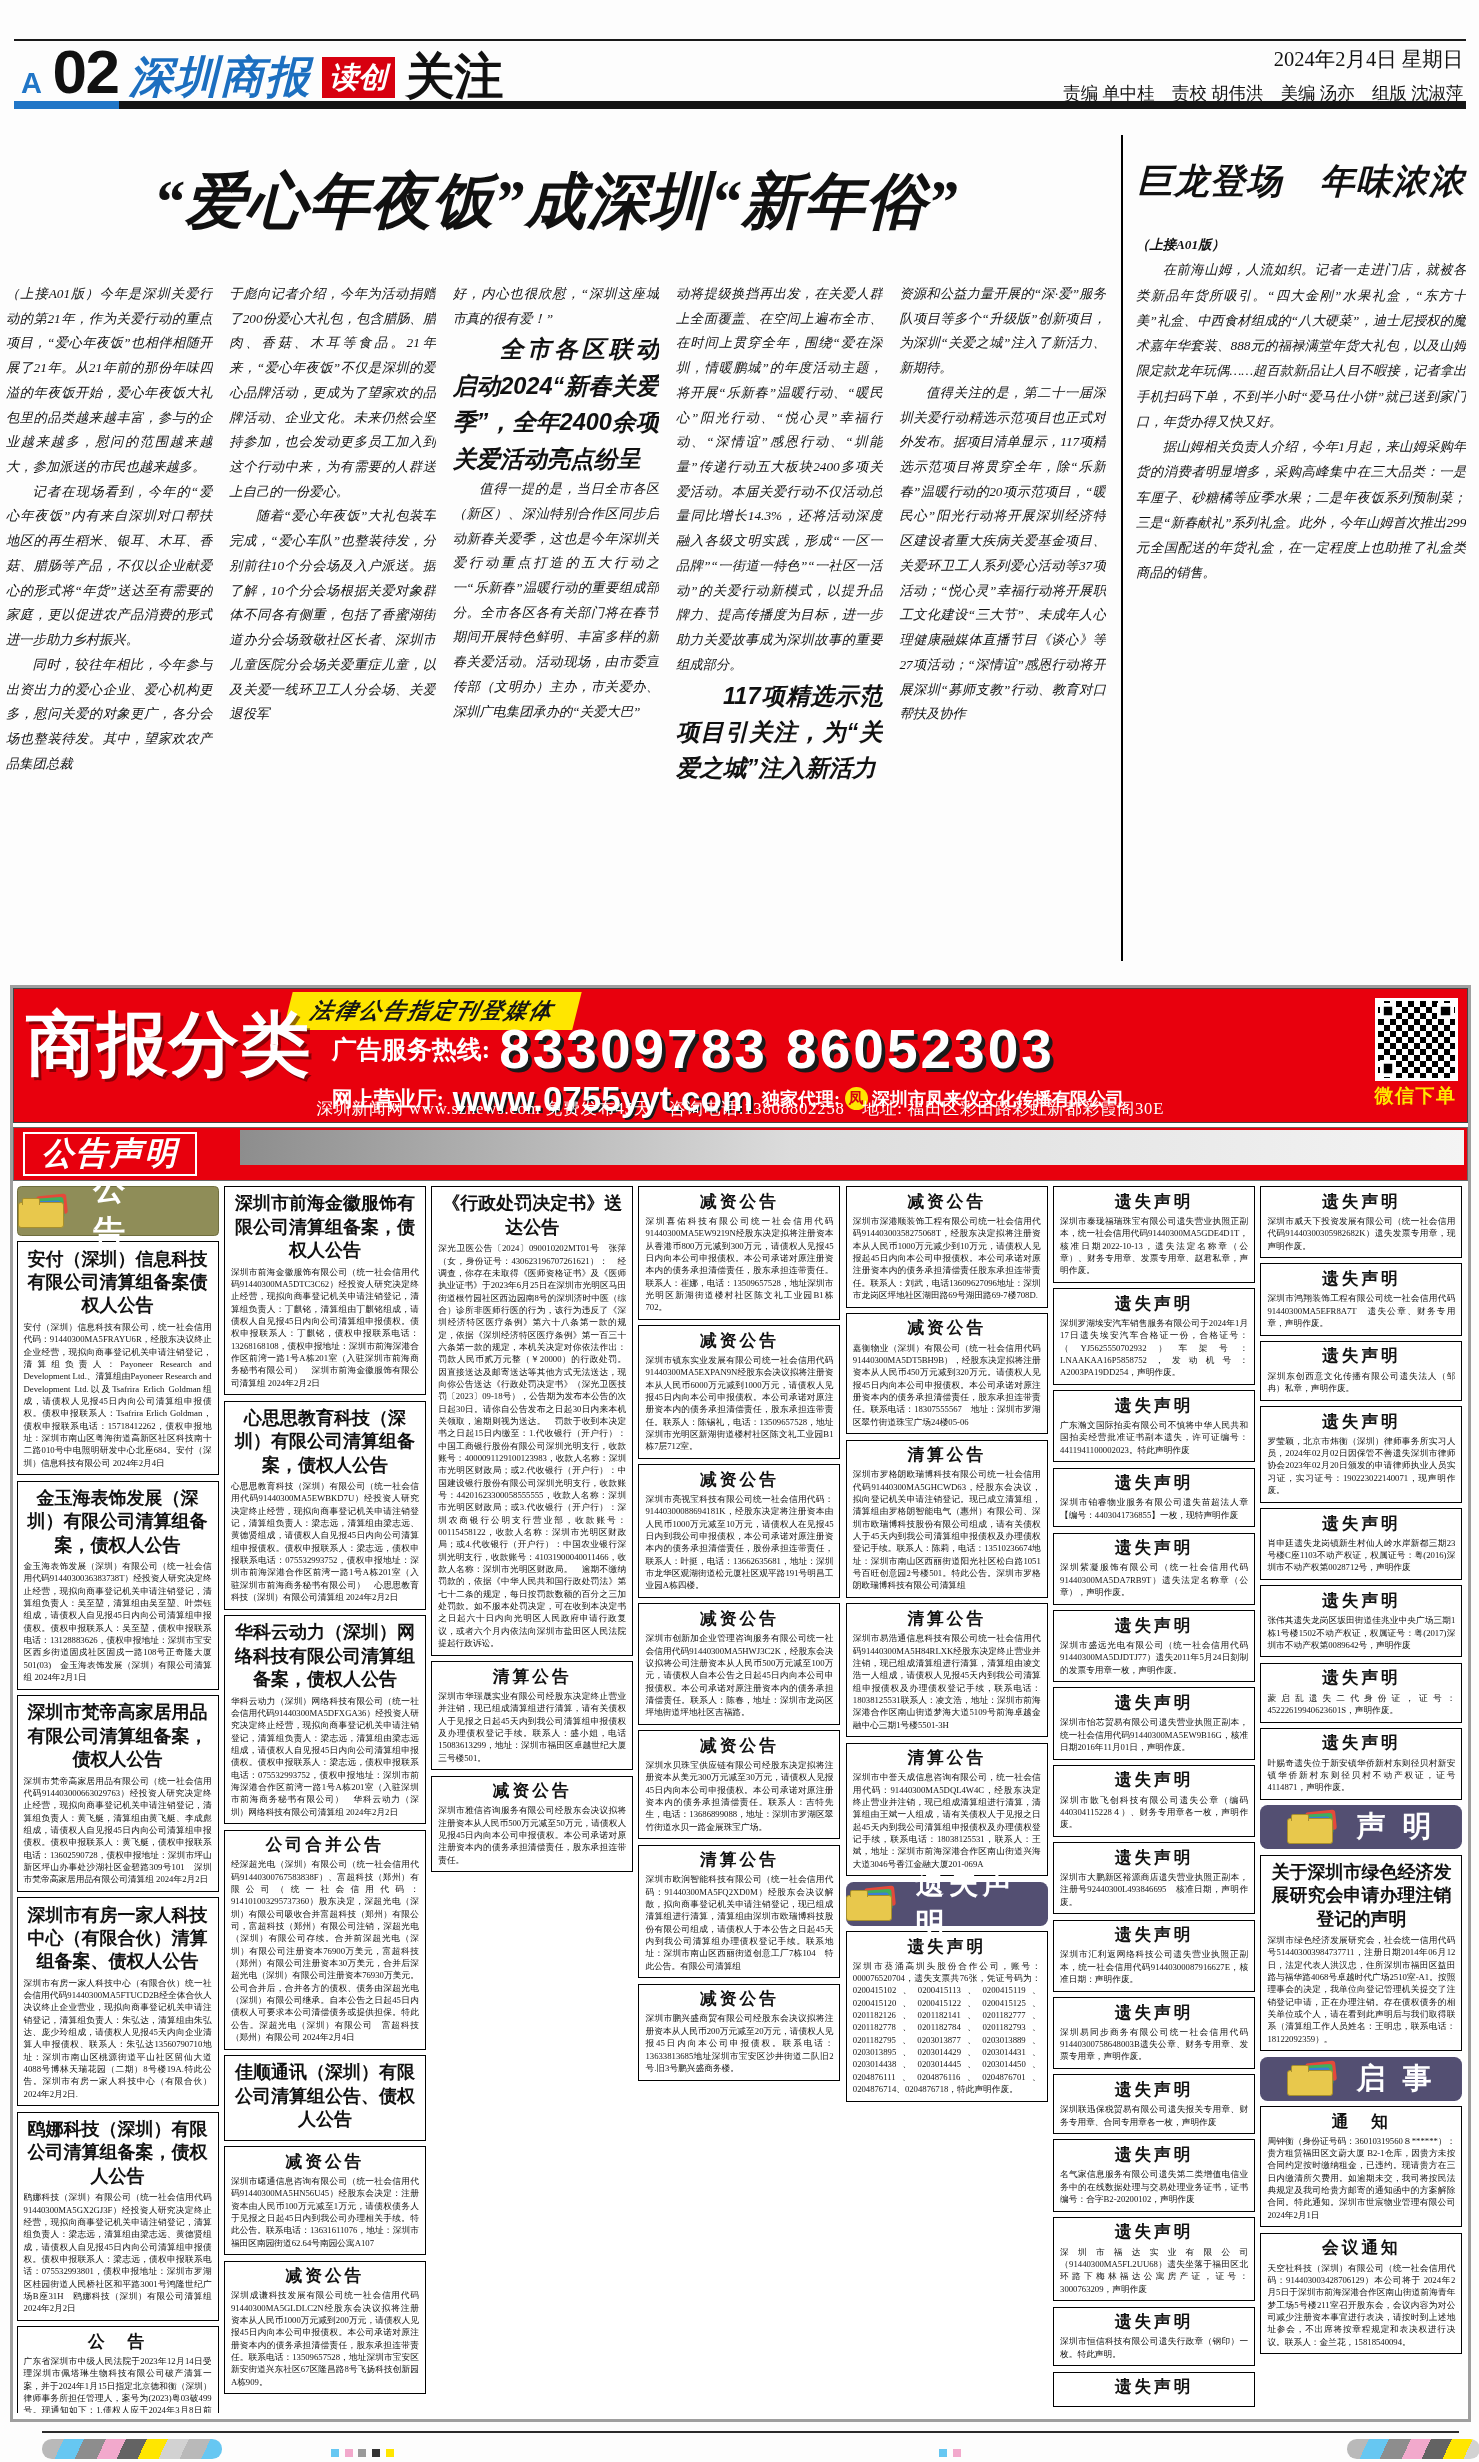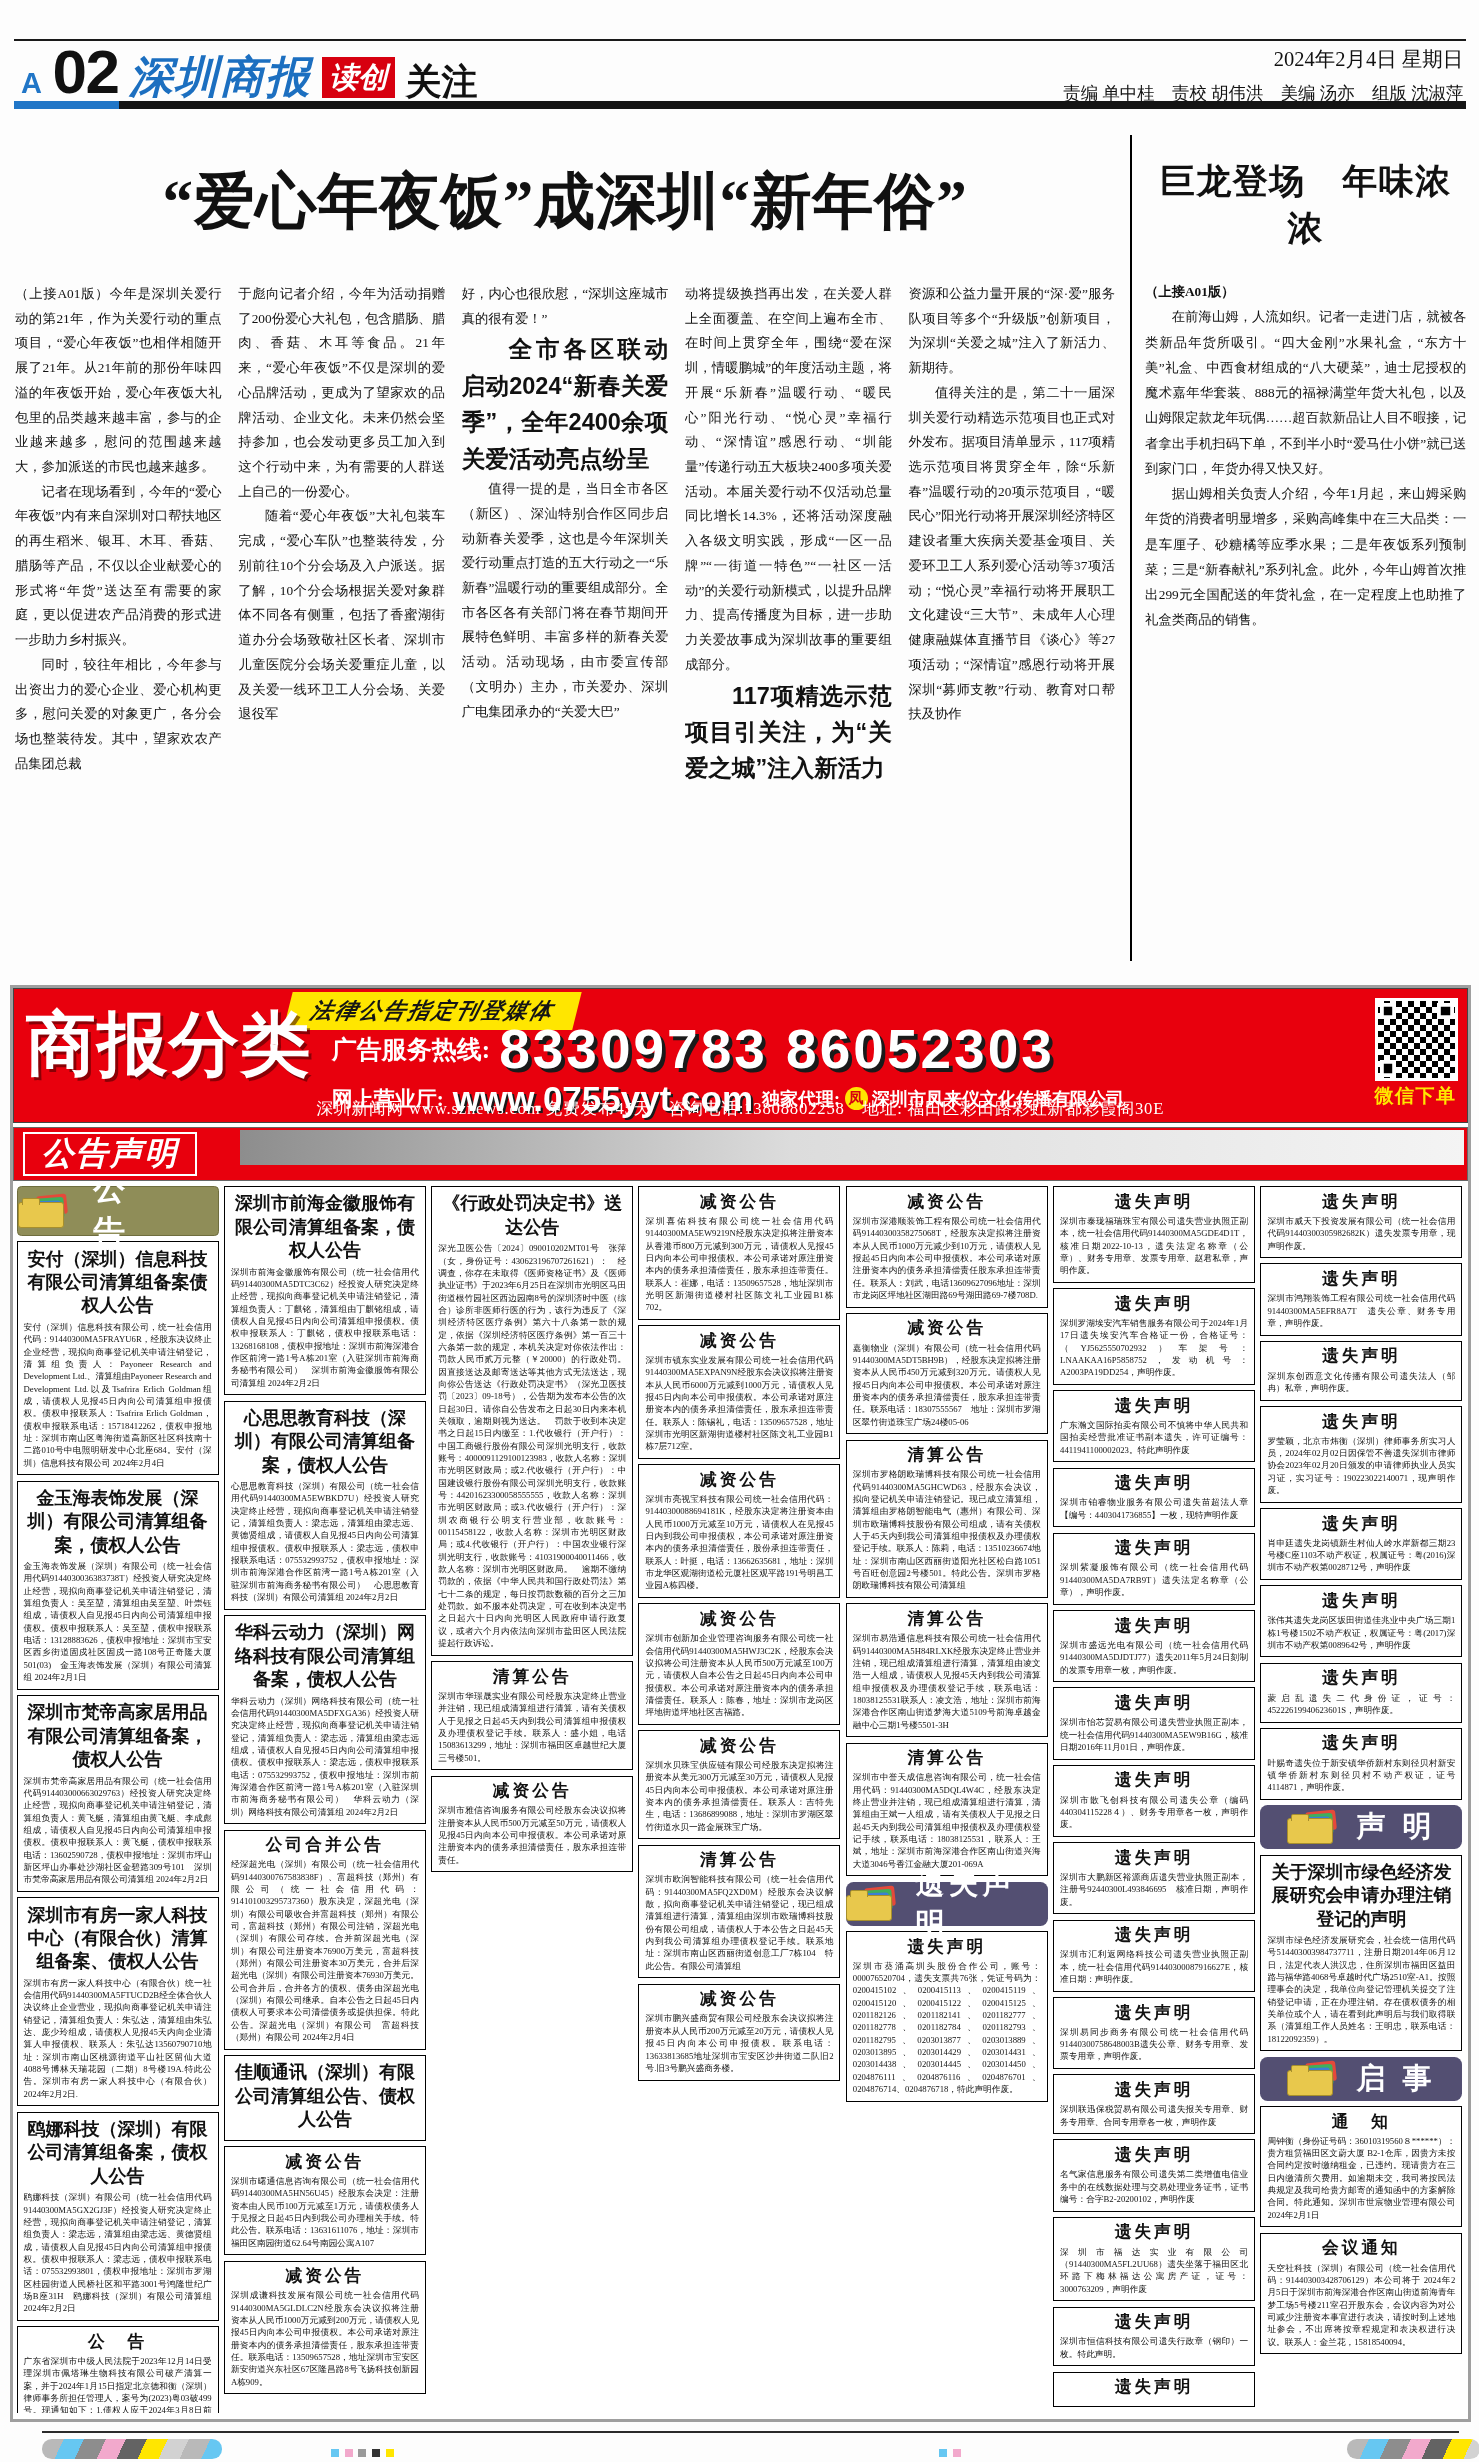--- a/index.html
+++ b/index.html
@@ -5,28 +5,28 @@
   html,body{margin:0;padding:0;}
   body{width:1480px;height:2462px;position:relative;background:#fdfdfd;
        font-family:"Liberation Serif",serif;color:#111;overflow:hidden;}
   
   .topline{position:absolute;left:13.6px;right:13.6px;top:39px;height:2.3px;background:#1a1a1a;}
   .masthead{position:absolute;left:21px;top:47px;display:flex;align-items:flex-end;gap:10.6px;}
   .pletter{font-family:"Liberation Sans",sans-serif;font-weight:bold;color:#2176c7;font-size:29px;line-height:1;}
   .pnum{font-family:"Liberation Sans",sans-serif;font-weight:900;font-size:62px;line-height:.82;letter-spacing:-1.5px;}
   .brand{font-style:italic;font-weight:bold;color:#1c6fc0;font-size:44px;line-height:.9;letter-spacing:1.5px;}
   .badge{background:#d7000f;color:#fff;font-weight:900;font-size:29px;padding:6px 7.6px;line-height:1;font-style:italic;}
-  .section{font-family:Liberation Serif, serif;font-weight:900;font-size:36px;line-height:.85;}
+  .section{font-family:Liberation Serif, serif;font-weight:900;font-size:49px;line-height:.85;}
   .dateline{position:absolute;right:16.7px;top:45px;text-align:right;}
   .dateline .d1{font-size:20.5px;}
   .dateline .d2{font-size:17.4px;margin-top:7.6px;}
   .rulebar{position:absolute;left:13.6px;right:13.6px;top:101px;height:8.3px;
            background:linear-gradient(to right,#2176c7 0 105px,#151515 105px);}
   
-  .news{position:absolute;left:15px;right:13.6px;top:114px;height:865px;display:flex;}
+  .news{position:absolute;left:6px;right:13.6px;top:114px;height:865px;display:flex;font-style:italic;}
   .main{width:1100px;}
   .headline{font-size:61px;font-weight:bold;text-align:center;margin-top:47px;letter-spacing:0.8px;}
   .cols{display:flex;gap:16.7px;margin-top:39px;height:680px;overflow:hidden;}
   .ncol{flex:1 1 0;font-size:13.3px;line-height:1.86;text-align:justify;overflow:hidden;}
   .ncol p{margin:0;text-indent:2em;}
   .ncol p.noind{text-indent:0;}
   .subhead{font-family:"Liberation Sans",sans-serif;font-weight:bold;font-size:23.5px;line-height:1.55;
            text-align:justify;text-indent:0;margin:9px 0 7.6px;}
   .vr{width:1.5px;background:#000;margin:21px 13.6px 0 15px;height:826px;}
   .side{flex:1;padding-top:18px;}

